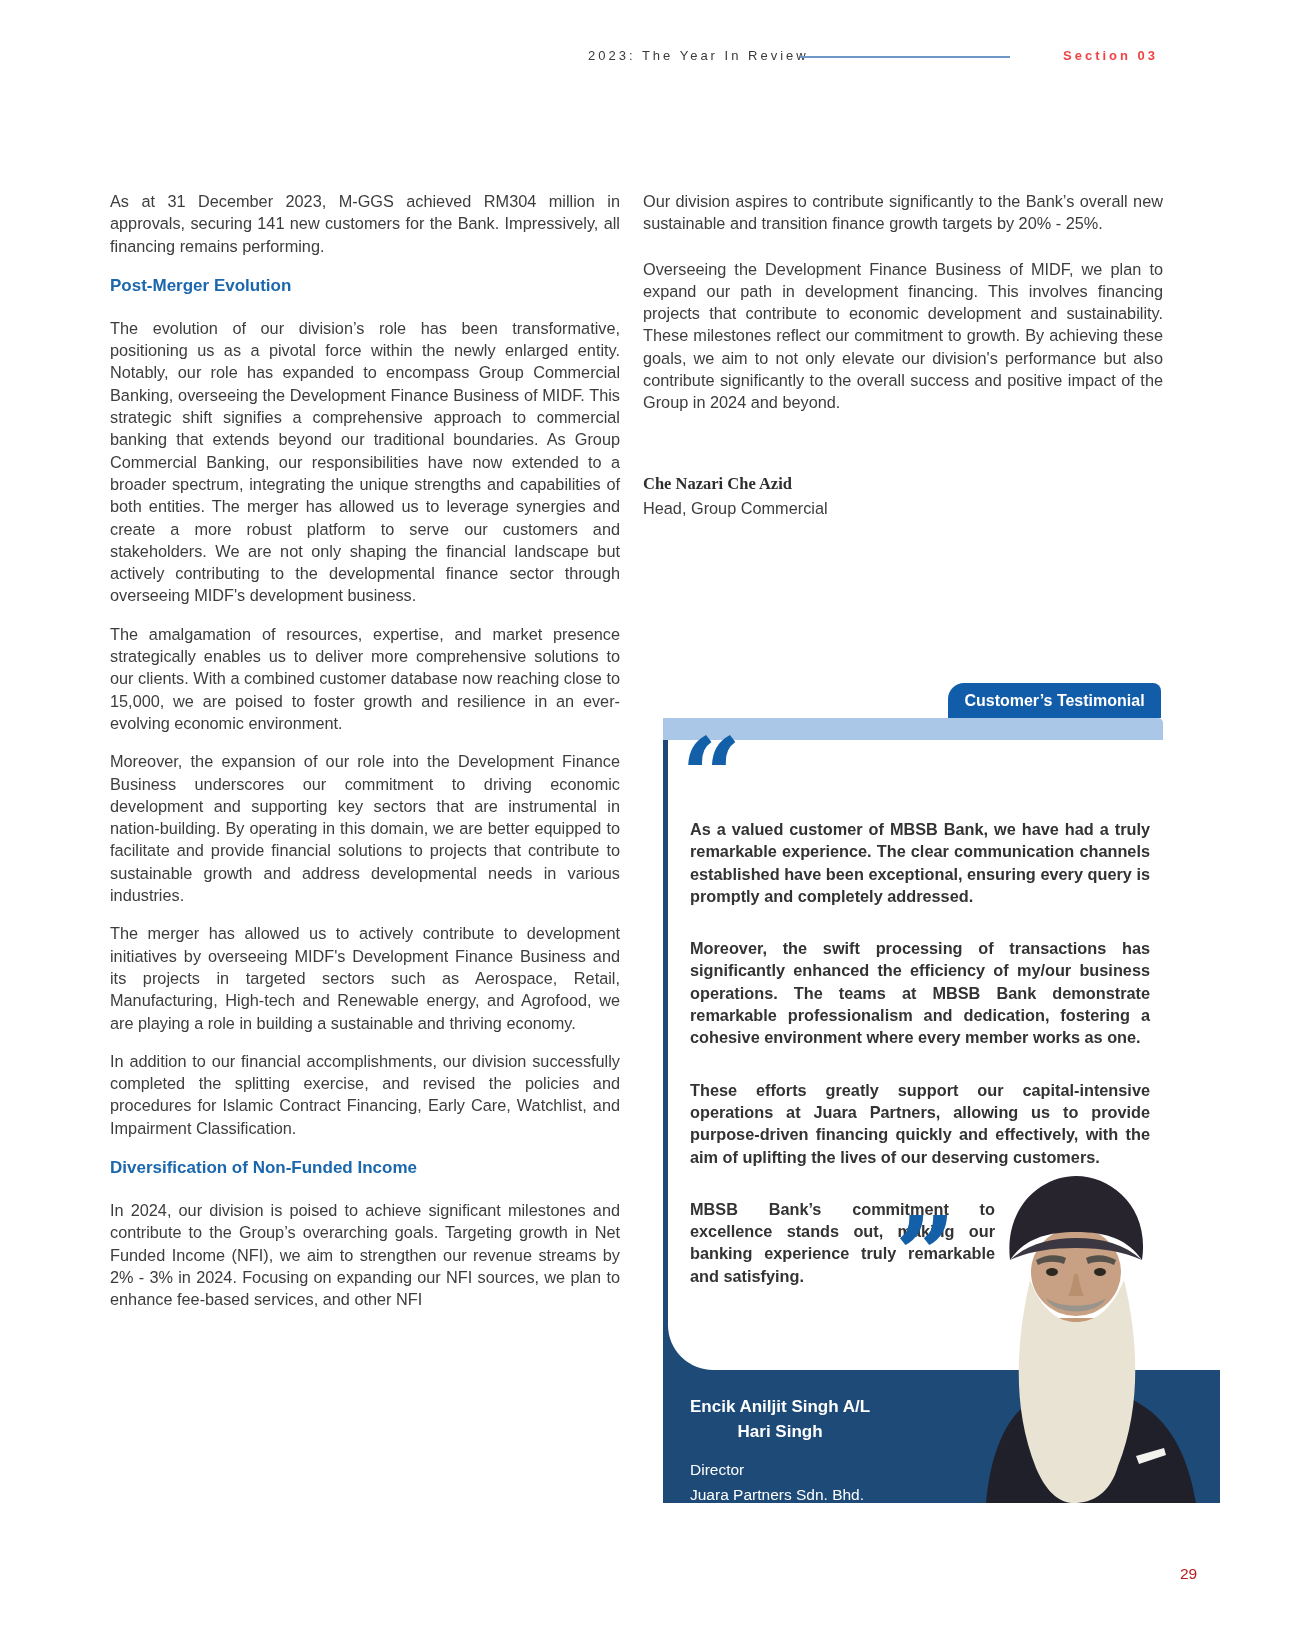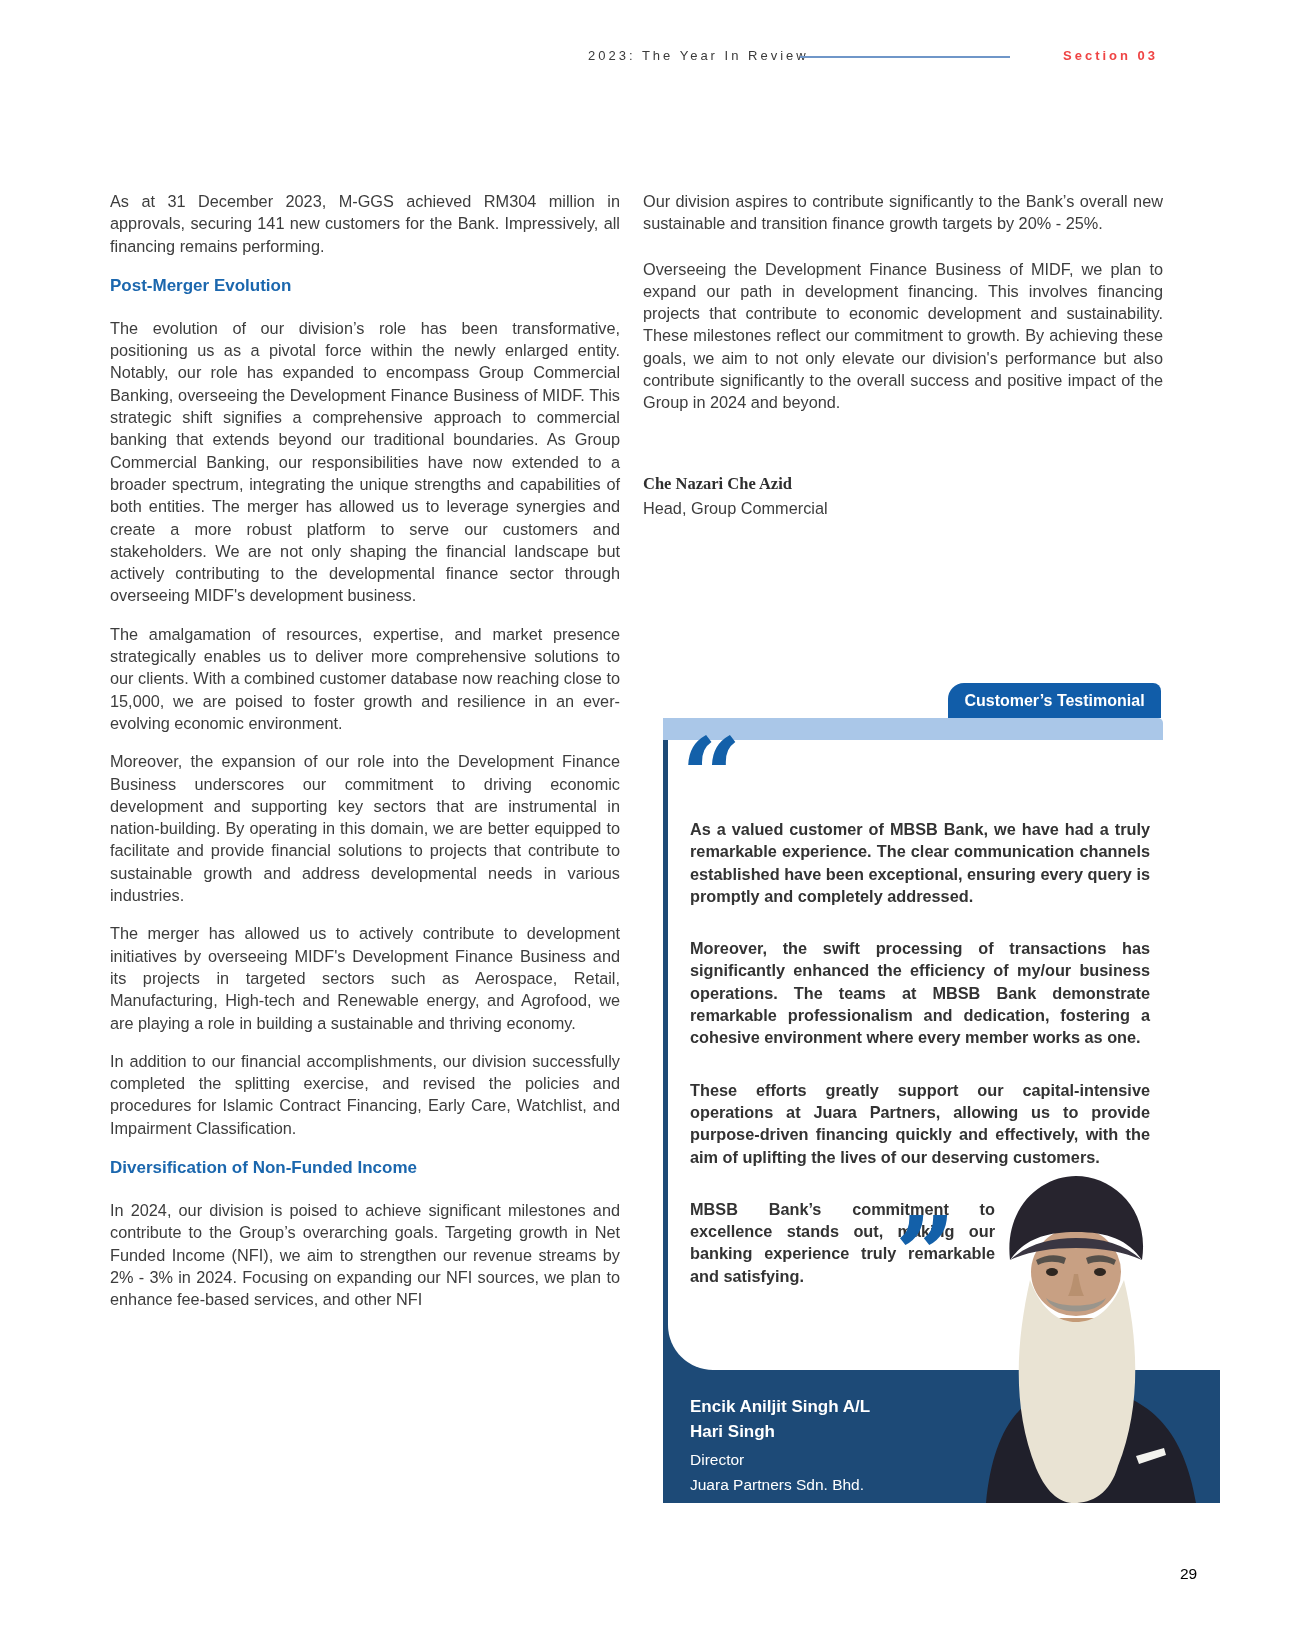--- a/index.html
+++ b/index.html
@@ -51,25 +51,25 @@
   }
   .t-closequote{
     position:absolute; left:895px; top:1205px; font-family:"DejaVu Serif", serif;
     font-weight:bold; font-size:105px; line-height:100px; color:#1360a9; z-index:3;
   }
   .t-content{position:absolute; left:27px; top:100px; width:460px;
     font-size:16.3px; line-height:22.3px; font-weight:bold; color:#333333; text-align:justify;}
   .t-content p{margin:0 0 30px 0;}
   .t-content p.narrow{width:305px;}
   .t-footer-text{position:absolute; left:27px; top:24px; color:#ffffff; text-align:left;}
-  .tf-name{font-size:17px; font-weight:bold; line-height:25px;}
-  .tf-role{font-size:15.5px; line-height:25px; margin-top:3px;}
+  .tf-name{font-size:17px; font-weight:bold; line-height:25px;text-align:center;}
+  .tf-role{font-size:15.5px; line-height:25px; margin-top:13px;}
   .photo{position:absolute; left:958px; top:1168px; width:262px; height:335px; z-index:2;}
   
-  .pageno{position:absolute; left:1180px; top:1565px; font-size:15.5px; color:#000000;}
+  .pageno{position:absolute; left:1180px; top:1565px; font-size:15.5px; color:#b91c1c;}
 </style>
 </head>
 <body>
 
 <div class="page">
 
   <div class="hdr-title">2023: The Year In Review</div>
   <div class="hdr-rule"></div>
   <div class="hdr-section">Section 03</div>
 

